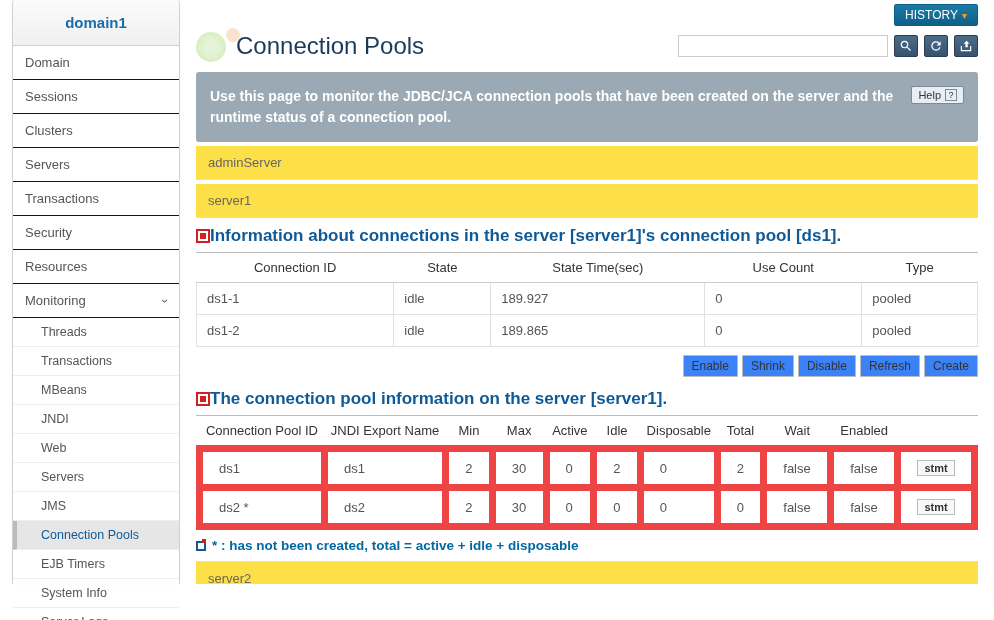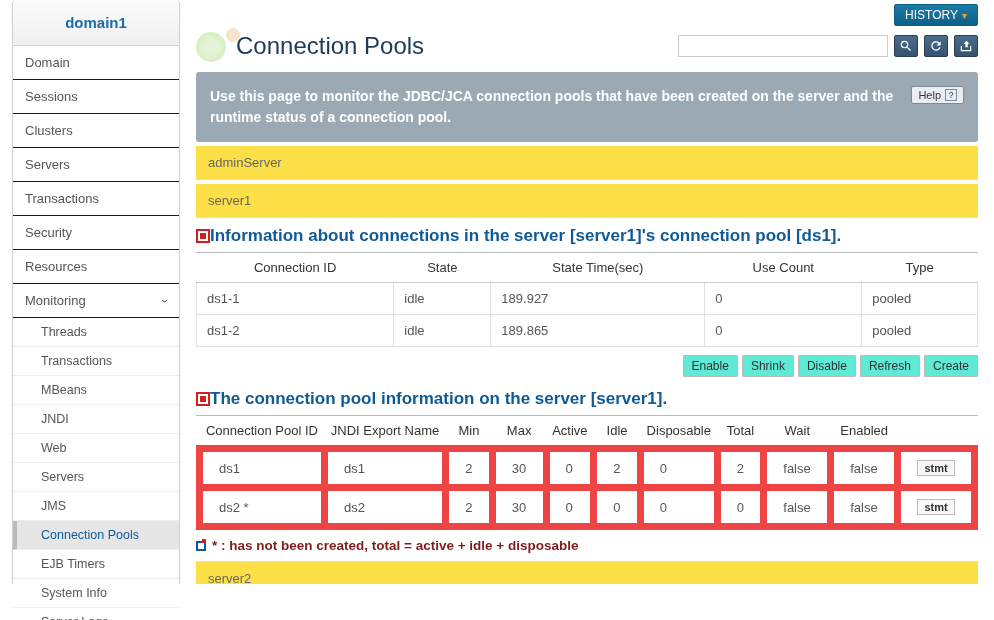--- a/index.html
+++ b/index.html
@@ -32,26 +32,26 @@
 .help-btn { background:#e9eef2; border:1px solid #7b8a96; color:#334; font-size:11px; padding:2px 6px; border-radius:2px; cursor:pointer; display:flex; align-items:center; gap:4px; white-space:nowrap;}
 .server-row { background:#fde047; padding:9px 12px; border-bottom:1px solid #ddd; font-size:13px; color:#666; margin-top:4px;}
 .section-title { color:#0f5a96; font-size:17px; font-weight:600; padding:8px 0 6px; border-bottom:1px solid #bbb; display:flex; align-items:center; }
 .sq-wrap{ position:relative; width:14px; height:14px;}
 .sq-wrap .o{position:absolute; inset:0; border:2px solid #d02020;}
 .sq-wrap .i{position:absolute; width:6px; height:6px; background:#d02020; top:4px; left:4px;}
 table.data { width:100%; border-collapse:collapse; margin-top:0;padding-left:31px; }
 table.data th { text-align:center; font-weight:400; color:#333; padding:7px 10px; border-bottom:1px solid #ccc; font-size:13px;}
 table.data td { padding:8px 10px; border:1px solid #e0e0e0; color:#555; font-size:13px; }
 .actions-row { display:flex; justify-content:flex-end; padding:8px 0 4px; gap:4px;}
-.btn { background:#5eead4; border:1px solid #bbb; padding:3px 8px; font-size:12px; color:#333; cursor:pointer; border-radius:1px;}
+.btn { background:#3b82f6; border:1px solid #bbb; padding:3px 8px; font-size:12px; color:#333; cursor:pointer; border-radius:1px;}
 table.pool { width:100%; border-collapse:collapse; }
 table.pool th { text-align:center; font-weight:400; color:#333; padding:7px 6px; border-bottom:1px solid #ccc; font-size:13px;margin-top:8px;}
 table.pool td { padding:8px 16px; border:7px solid #ef4444; color:#555; font-size:13px; text-align:left;}
 .stmt-btn { background:#f7f7f7; border:1px solid #bbb; padding:1px 6px; font-size:11px; cursor:pointer; font-weight:700; color:#333;}
-.footnote { color:#7f1d1d; font-size:13.5px; font-weight:600; padding:8px 0; display:flex; align-items:center; gap:6px;}
+.footnote { color:#0369a1; font-size:13.5px; font-weight:600; padding:8px 0; display:flex; align-items:center; gap:6px;}
 .sq-small{ position:relative; width:10px; height:10px;}
 .sq-small .o{position:absolute; inset:0; border:2px solid #0f5a96;}
 .sq-small .i{position:absolute; width:4px; height:4px; background:#d02020; top:-2px; left:6px;}
 .servers-list .server-row{ margin-top:0; border-top:1px solid #ddd;}
 </style>
 </head>
 <body>
 
 <div class="app">
   <div class="sidebar">

